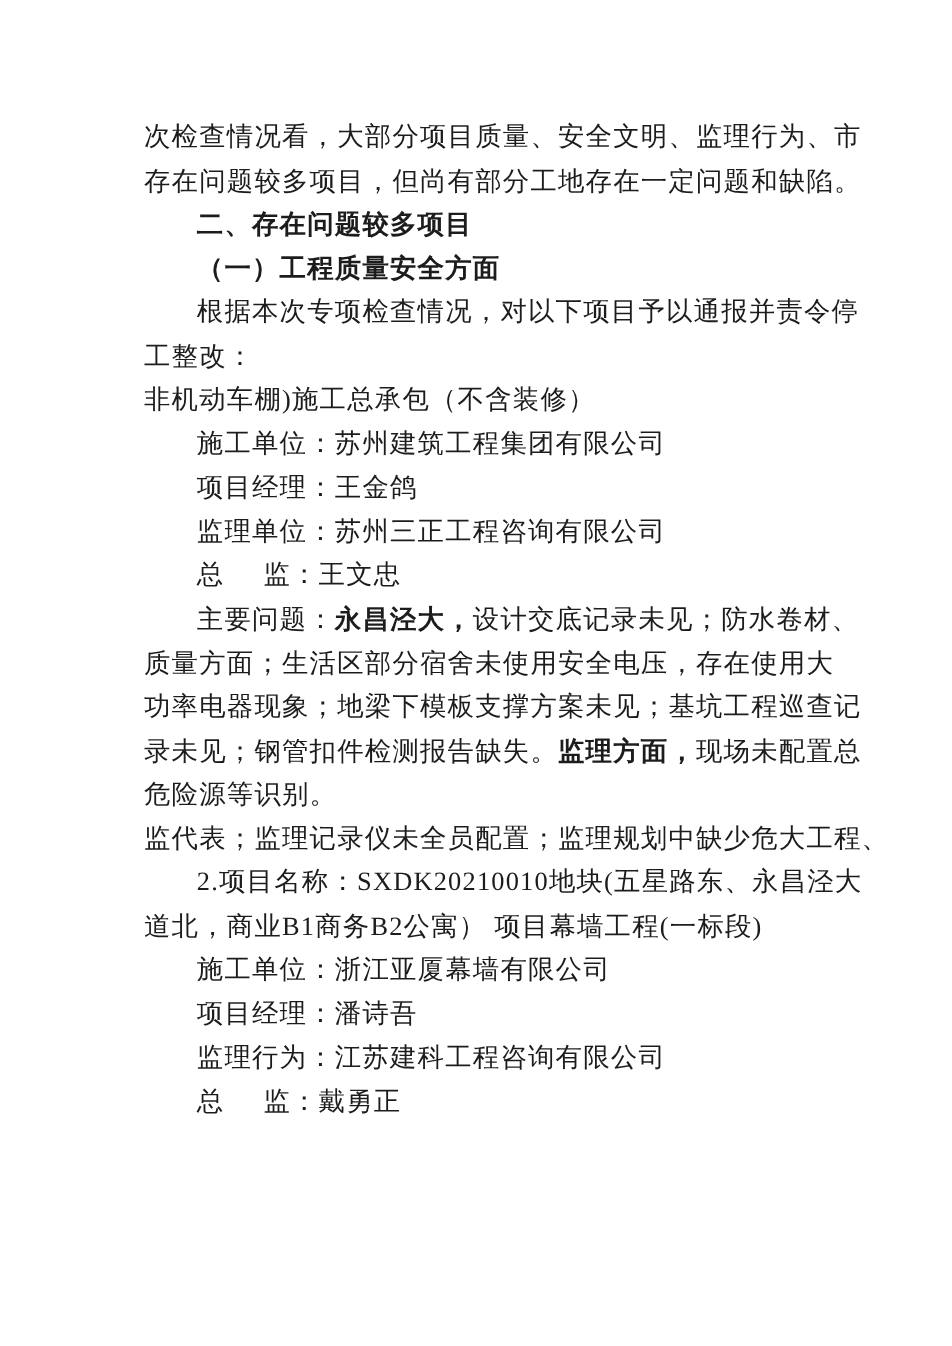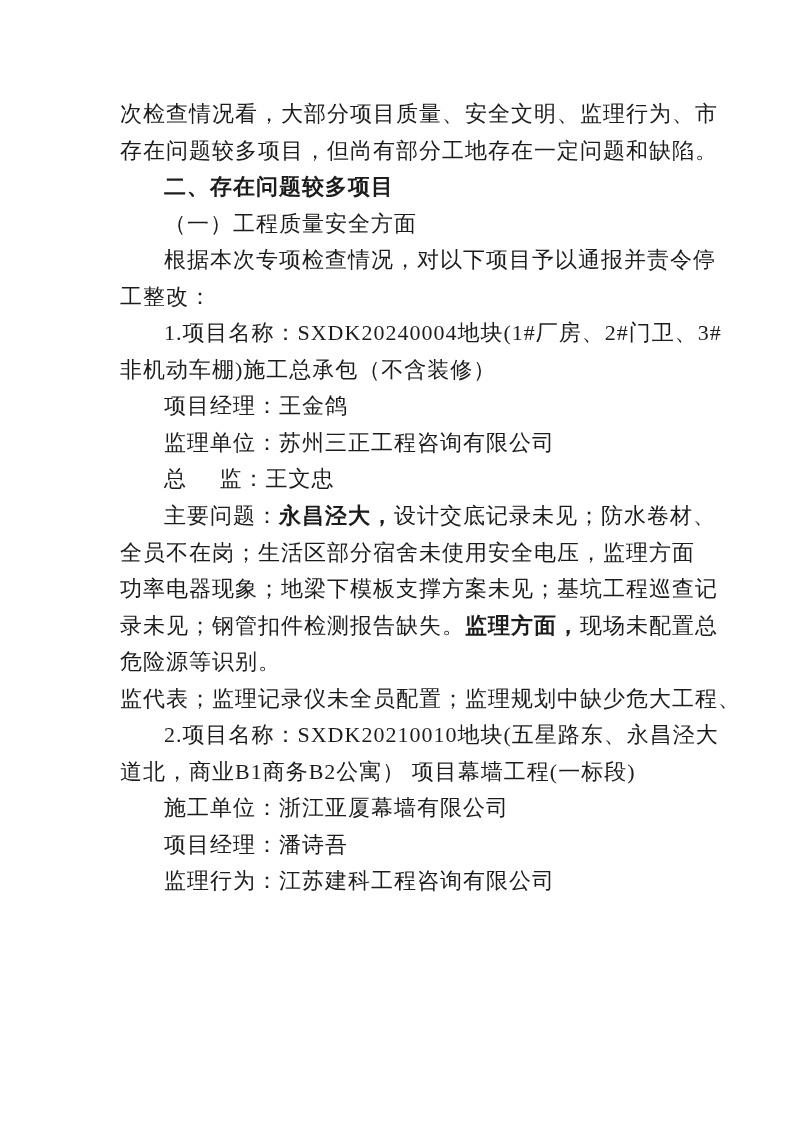--- a/index.html
+++ b/index.html
@@ -35,45 +35,46 @@
   }
   .seg-body {
     font-weight: normal;
   }
   .seg-hei {
     font-family: Liberation Mono, monospace;
     font-weight: 700;
   }
   .seg-kai {
     font-family: "Liberation Serif", "DejaVu Serif", serif;
-    font-weight: 400;
+    font-weight: 700;
   }
 </style>
 </head>
 <body>
 
 <div class="page">
   <div class="textblock">
 
   <div class="line"><span class="seg-body">次检查情况看，大部分项目质量、安全文明、监理行为、市</span></div>
       <div class="line"><span class="seg-body">存在问题较多项目，但尚有部分工地存在一定问题和缺陷。</span></div>
       <div class="line indent"><span class="seg-hei">二、存在问题较多项目</span></div>
       <div class="line indent"><span class="seg-kai">（一）工程质量安全方面</span></div>
       <div class="line indent"><span class="seg-body">根据本次专项检查情况，对以下项目予以通报并责令停</span></div>
       <div class="line"><span class="seg-body">工整改：</span></div>
-      <div class="line indent"><span class="seg-body">1.项目名称：SXDK20240004地块(1#厂房、2#门卫、3#</span></div>
       <div class="line"><span class="seg-body">非机动车棚)施工总承包（不含装修）</span></div>
+      <div class="line indent"><span class="seg-body">施工单位：苏州建筑工程集团有限公司</span></div>
       <div class="line indent"><span class="seg-body">项目经理：王金鸽</span></div>
       <div class="line indent"><span class="seg-body">监理单位：苏州三正工程咨询有限公司</span></div>
       <div class="line indent"><span class="seg-body">总     监：王文忠</span></div>
       <div class="line indent"><span class="seg-body">主要问题：</span><span class="seg-hei">永昌泾大，</span><span class="seg-body">设计交底记录未见；防水卷材、</span></div>
-      <div class="line"><span class="seg-body">全员不在岗；生活区部分宿舍未使用安全电压，监理方面</span></div>
+      <div class="line"><span class="seg-body">质量方面；生活区部分宿舍未使用安全电压，存在使用大</span></div>
       <div class="line"><span class="seg-body">功率电器现象；地梁下模板支撑方案未见；基坑工程巡查记</span></div>
       <div class="line"><span class="seg-body">录未见；钢管扣件检测报告缺失。</span><span class="seg-hei">监理方面，</span><span class="seg-body">现场未配置总</span></div>
       <div class="line"><span class="seg-body">危险源等识别。</span></div>
       <div class="line"><span class="seg-body">监代表；监理记录仪未全员配置；监理规划中缺少危大工程、</span></div>
       <div class="line indent"><span class="seg-body">2.项目名称：SXDK20210010地块(五星路东、永昌泾大</span></div>
       <div class="line"><span class="seg-body">道北，商业B1商务B2公寓） 项目幕墙工程(一标段)</span></div>
       <div class="line indent"><span class="seg-body">施工单位：浙江亚厦幕墙有限公司</span></div>
       <div class="line indent"><span class="seg-body">项目经理：潘诗吾</span></div>
       <div class="line indent"><span class="seg-body">监理行为：江苏建科工程咨询有限公司</span></div>
+      <div class="line indent"><span class="seg-body">总     监：戴勇正</span></div>
     </div>
 </div>
 
 </body></html>

